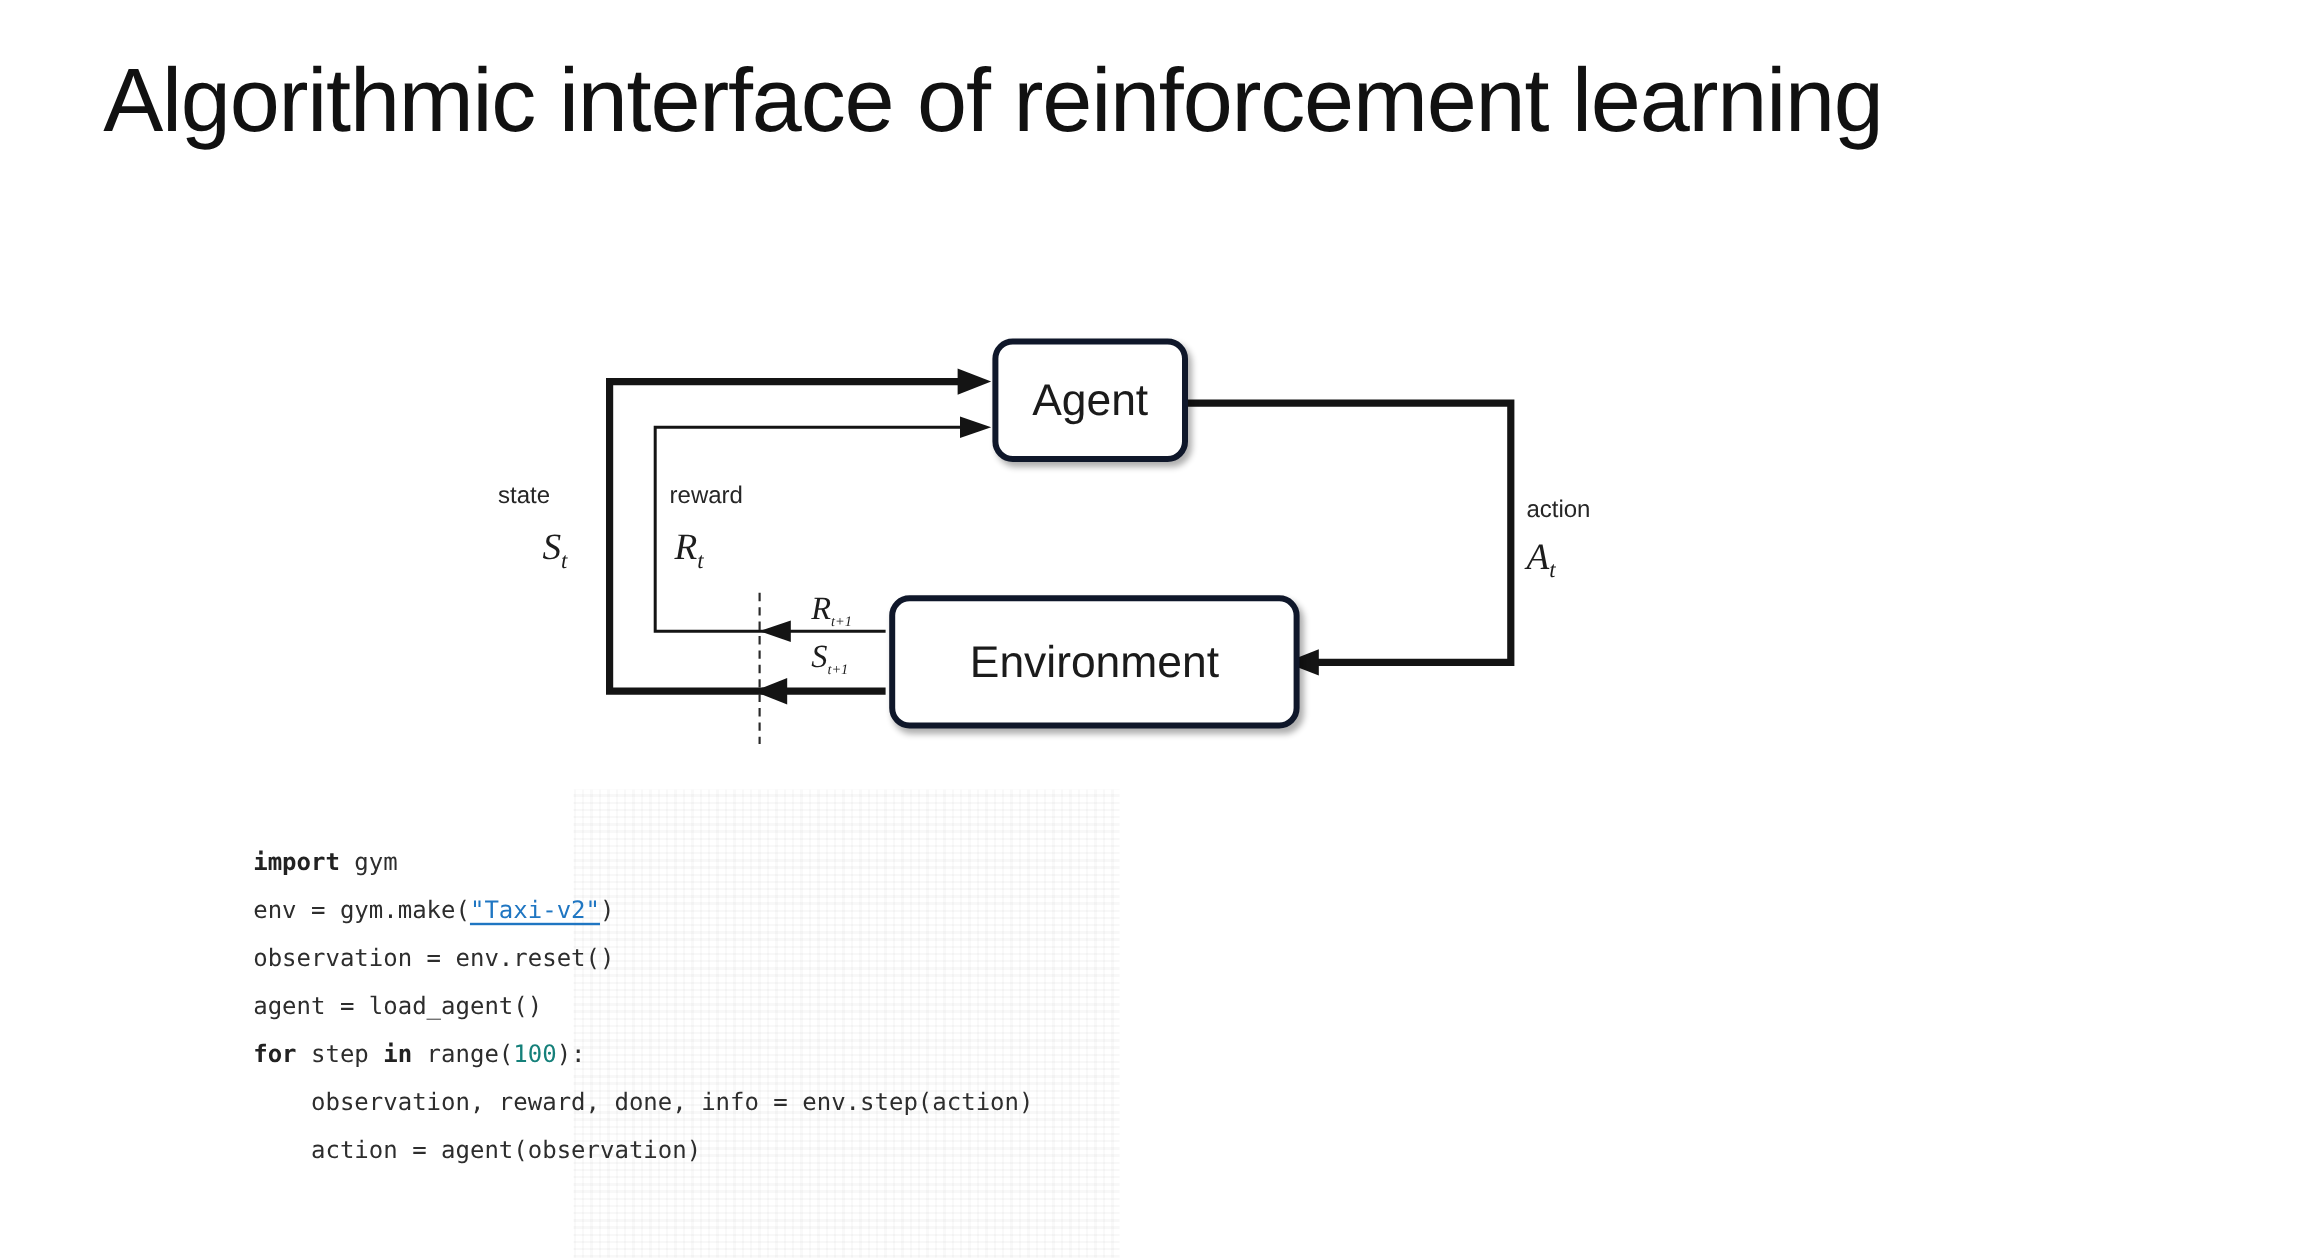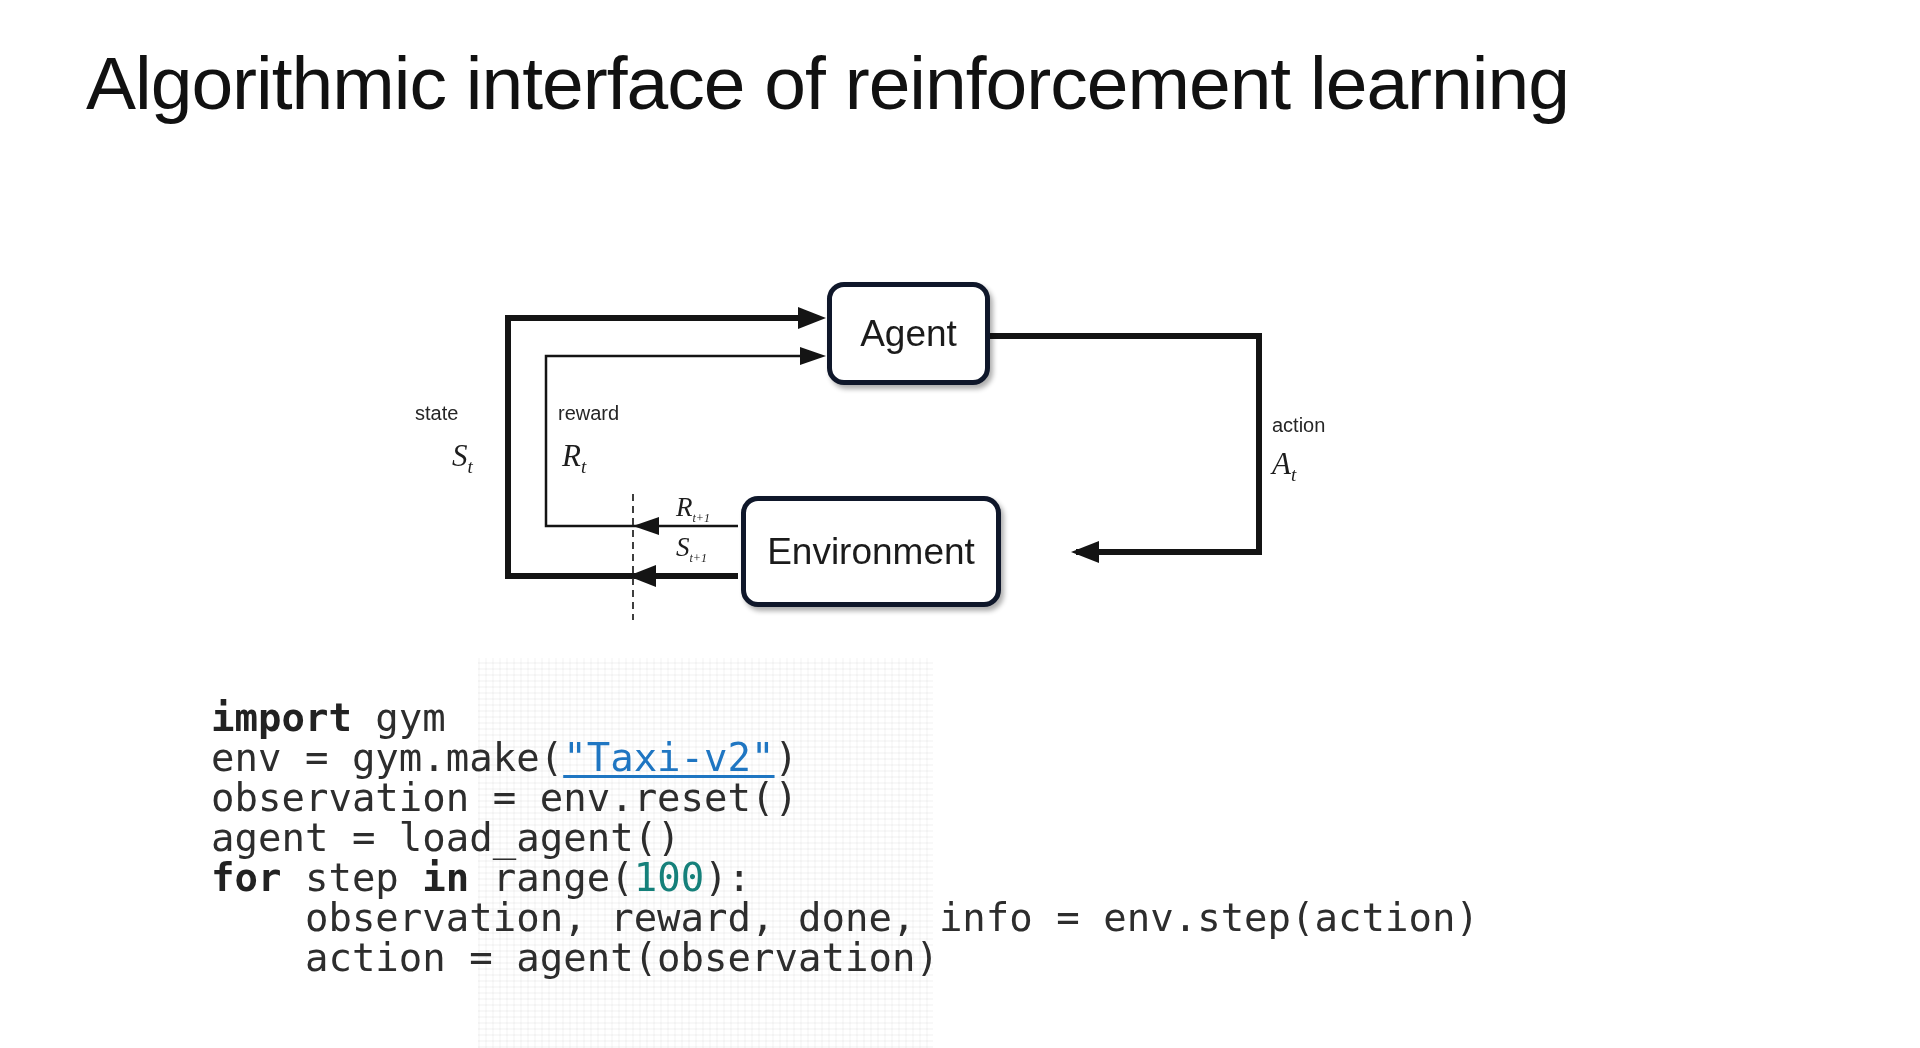--- a/index.html
+++ b/index.html
@@ -41,21 +41,21 @@
     background: #fff;
     border: 5px solid #0f172a;
     border-radius: 17px;
     box-shadow: 3px 4px 5px rgba(0,0,0,0.32);
     display: flex; align-items: center; justify-content: center;
     font-size: 37px;
     color: #1b1b1b;
     box-sizing: border-box;
   }
   .box.agent       { left: 827px; top: 282px; width: 163px; height: 103px; }
-  .box.environment { left: 741px; top: 496px; width: 260px; height: 111px; }
+  .box.environment { left: 741px; top: 496px; width: 342px; height: 111px; }
 
   .dlabel {
     position: absolute; z-index: 3;
     font-size: 20px; color: #262626;
     white-space: nowrap;
   }
   .sym {
     position: absolute; z-index: 3;
     font-family: "Liberation Serif", serif;
     font-style: italic;
@@ -68,21 +68,21 @@
     letter-spacing: 0;
   }
   .sym.small { font-size: 27px; }
   .sym.small .sub { font-size: 12px; vertical-align: -6px; }
 
   
   .code {
     position: absolute;
     left: 211px; top: 698px;
     font-family: "DejaVu Sans Mono", monospace;
-    font-size: 39px;
+    font-size: 20px;
     line-height: 40px;
     color: #2d2d2d;
     z-index: 4;
   }
   .code-line { white-space: pre; }
   .kw  { font-weight: bold; color: #222; }
   .link { color: #1f76c2; text-decoration: underline; text-underline-offset: 4px; }
   .num { color: #15807a; }
 </style>
 </head>

